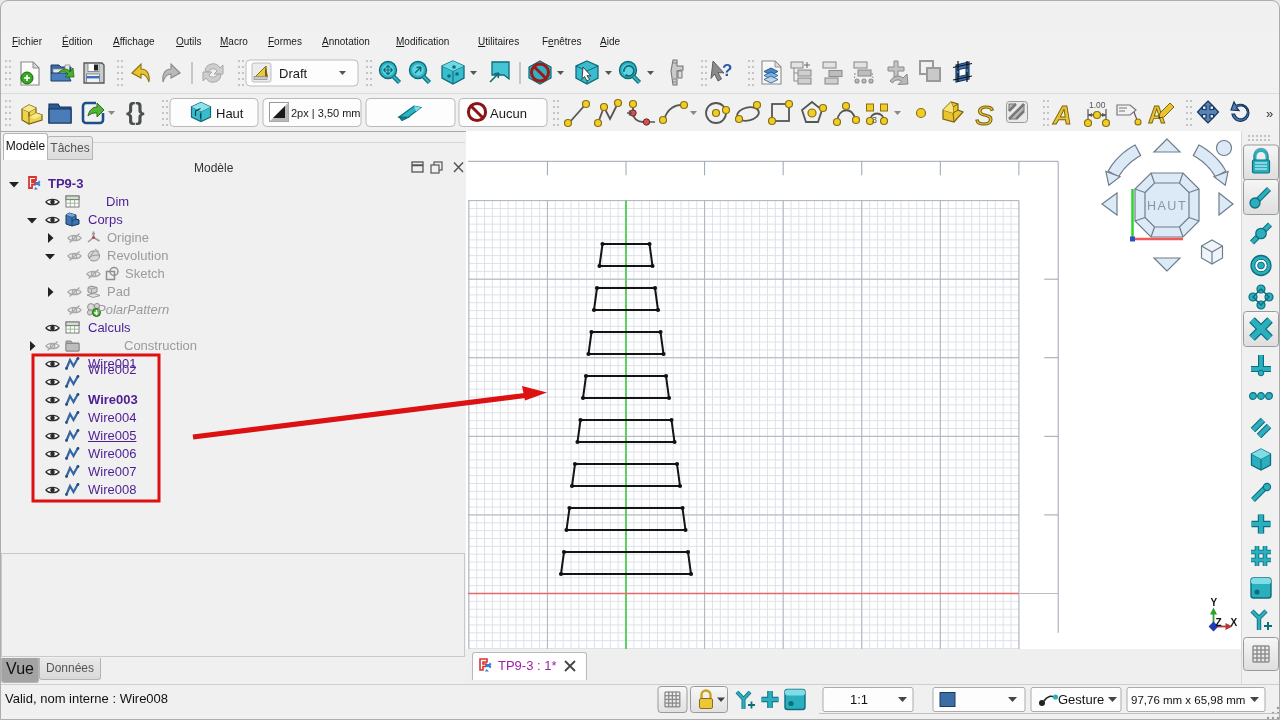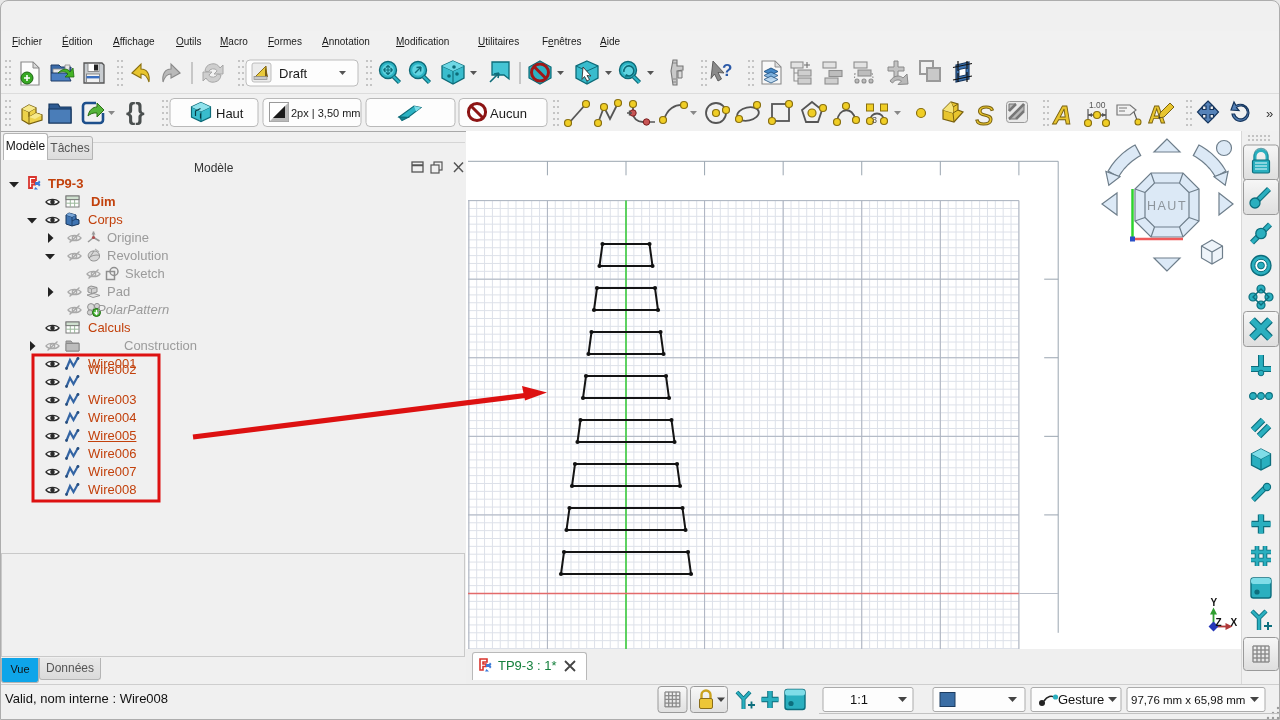--- a/index.html
+++ b/index.html
@@ -5,21 +5,21 @@
 html,body{margin:0;padding:0;width:1280px;height:720px;overflow:hidden;
 font-family:"Liberation Sans",sans-serif;background:#e8e8e8;}
 #win{position:absolute;left:0;top:0;width:1278px;height:718px;border:1px solid #adadad;
 border-radius:8px 8px 0 0;background:#f0f0f0;overflow:hidden;}
 .abs{position:absolute;}
 #titlebar{left:0;top:0;width:1278px;height:30px;background:#f4f4f4;}
 #title-text{left:31px;top:8px;font-size:13px;color:#1a1a1a;}
 #menubar{left:0;top:30px;width:1278px;height:24px;background:#f1f1f1;}
 .mi{position:absolute;top:5px;font-size:10px;color:#1a1a1a;}
 #dock{left:0;top:131px;width:465px;height:552px;background:#f0f0f0;}
-.treerow{position:absolute;font-size:13px;color:#c2410c;height:18px;line-height:18px;}
+.treerow{position:absolute;font-size:13px;color:#4c1d95;height:18px;line-height:18px;}
 .gray{color:#9b9b9b;}
 #statusbar{left:0;top:683px;width:1278px;height:35px;background:#f0f0f0;border-top:1px solid #cecece;}
 #mditabs{left:465px;top:648px;width:775px;height:35px;background:#efefef;}
 svg{position:absolute;overflow:visible;}
 svg text{font-family:"Liberation Sans",sans-serif;}
 </style>
 </head>
 <body>
 <div id="win">
   <div id="menubar" class="abs">
@@ -459,21 +459,21 @@
 <div class="treerow" style="left:47px;top:174px;font-weight:bold;">TP9-3</div>
 <svg class="abs" style="left:44px;top:195px" width="15" height="12" viewBox="0 0 15 12">
       <path d="M1 6 C3.5 2.5 11.5 2.5 14 6 C11.5 9.5 3.5 9.5 1 6 Z" fill="#fff" stroke="#2b2b2b" stroke-width="1.3"></path>
       <circle cx="7.5" cy="6" r="2.3" fill="#2b2b2b"></circle>
     </svg>
 <svg class="abs" style="left:64px;top:193px" width="15" height="15" viewBox="0 0 15 15">
       <rect x="1" y="2" width="13" height="11" fill="#fff" stroke="#7a7a7a"></rect>
       <path d="M1 5.6 h13 M1 9.2 h13 M5.3 2 v11 M9.6 2 v11" stroke="#9cb89c" stroke-width="1"></path>
       <rect x="1" y="2" width="13" height="3.6" fill="#cfe0cf" stroke="#7a7a7a"></rect>
     </svg>
-<div class="treerow" style="left:90px;top:192px;font-weight:bold;">Dim</div>
+<div class="treerow" style="left:105px;top:192px;">Dim</div>
 <svg class="abs" style="left:26px;top:216px" width="10" height="7">
       <polygon points="0,1 10,1 5,6.5" fill="#222"></polygon>
     </svg>
 <svg class="abs" style="left:44px;top:213px" width="15" height="12" viewBox="0 0 15 12">
       <path d="M1 6 C3.5 2.5 11.5 2.5 14 6 C11.5 9.5 3.5 9.5 1 6 Z" fill="#fff" stroke="#2b2b2b" stroke-width="1.3"></path>
       <circle cx="7.5" cy="6" r="2.3" fill="#2b2b2b"></circle>
     </svg>
 <svg class="abs" style="left:64px;top:211px" width="15" height="15" viewBox="0 0 15 15">
       <path d="M4 1 L11 3 L11 7 L14 8 L14 12 L7 14 L1 12 L1 3 Z" fill="#3f74b2" stroke="#17375e" stroke-width="1"></path>
       <path d="M1 3 L7 5 L7 14 M7 5 L11 3 M7 9 L11 7 L14 8" stroke="#17375e" stroke-width="0.8" fill="none"></path>
@@ -590,21 +590,21 @@
 <div class="treerow" style="left:87px;top:360px;">Wire002</div>
 <svg class="abs" style="left:44px;top:393px" width="15" height="12" viewBox="0 0 15 12">
       <path d="M1 6 C3.5 2.5 11.5 2.5 14 6 C11.5 9.5 3.5 9.5 1 6 Z" fill="#fff" stroke="#2b2b2b" stroke-width="1.3"></path>
       <circle cx="7.5" cy="6" r="2.3" fill="#2b2b2b"></circle>
     </svg>
 <svg class="abs" style="left:64px;top:391px" width="15" height="15" viewBox="0 0 15 15">
       <path d="M1.5 12.5 L5 4 L8.5 10 L13 2" fill="none" stroke="#3465a4" stroke-width="2.2"></path>
       <circle cx="1.5" cy="12.5" r="1.4" fill="#274e7e"></circle>
       <circle cx="13" cy="2.5" r="1.4" fill="#274e7e"></circle>
     </svg>
-<div class="treerow" style="left:87px;top:390px;">Wire003</div>
+<div class="treerow" style="left:87px;top:390px;font-weight:bold;">Wire003</div>
 <svg class="abs" style="left:44px;top:411px" width="15" height="12" viewBox="0 0 15 12">
       <path d="M1 6 C3.5 2.5 11.5 2.5 14 6 C11.5 9.5 3.5 9.5 1 6 Z" fill="#fff" stroke="#2b2b2b" stroke-width="1.3"></path>
       <circle cx="7.5" cy="6" r="2.3" fill="#2b2b2b"></circle>
     </svg>
 <svg class="abs" style="left:64px;top:409px" width="15" height="15" viewBox="0 0 15 15">
       <path d="M1.5 12.5 L5 4 L8.5 10 L13 2" fill="none" stroke="#3465a4" stroke-width="2.2"></path>
       <circle cx="1.5" cy="12.5" r="1.4" fill="#274e7e"></circle>
       <circle cx="13" cy="2.5" r="1.4" fill="#274e7e"></circle>
     </svg>
 <div class="treerow" style="left:87px;top:408px;">Wire004</div>
@@ -642,22 +642,22 @@
       <path d="M1 6 C3.5 2.5 11.5 2.5 14 6 C11.5 9.5 3.5 9.5 1 6 Z" fill="#fff" stroke="#2b2b2b" stroke-width="1.3"></path>
       <circle cx="7.5" cy="6" r="2.3" fill="#2b2b2b"></circle>
     </svg>
 <svg class="abs" style="left:64px;top:481px" width="15" height="15" viewBox="0 0 15 15">
       <path d="M1.5 12.5 L5 4 L8.5 10 L13 2" fill="none" stroke="#3465a4" stroke-width="2.2"></path>
       <circle cx="1.5" cy="12.5" r="1.4" fill="#274e7e"></circle>
       <circle cx="13" cy="2.5" r="1.4" fill="#274e7e"></circle>
     </svg>
 <div class="treerow" style="left:87px;top:480px;">Wire008</div>
 <div class="abs" style="left:0px;top:552px;width:462px;height:102px;border:1px solid #c9c9c9;background:#f0f0f0"></div>
-<div class="abs" style="left:0px;top:657px;width:36px;height:24px;background:#0ea5e9;border:1px solid #b4b4b4;
-border-radius:0 0 3px 3px;border-top:none;font-size:11px;color:#111;text-align:center;line-height:22px;z-index:3">Vue</div>
+<div class="abs" style="left:0px;top:657px;width:36px;height:24px;background:#a3a3a3;border:1px solid #b4b4b4;
+border-radius:0 0 3px 3px;border-top:none;font-size:16px;color:#111;text-align:center;line-height:22px;z-index:3">Vue</div>
 <div class="abs" style="left:38px;top:657px;width:60px;height:21px;background:linear-gradient(#e9e9e9,#dadada);
 border:1px solid #b4b4b4;border-radius:0 0 3px 3px;border-top:none;font-size:12px;color:#555;text-align:center;line-height:20px;z-index:2">Données</div>
   <svg class="abs" style="left:465px;top:130px" width="775" height="518" viewBox="0 0 775 518">
       <rect width="775" height="518" fill="#ffffff"></rect>
       <path d="M2.84 69.6 V518 M10.70 69.6 V518 M18.56 69.6 V518 M26.41 69.6 V518 M34.27 69.6 V518 M42.13 69.6 V518 M49.99 69.6 V518 M57.85 69.6 V518 M65.70 69.6 V518 M73.56 69.6 V518 M81.42 69.6 V518 M89.28 69.6 V518 M97.14 69.6 V518 M104.99 69.6 V518 M112.85 69.6 V518 M120.71 69.6 V518 M128.57 69.6 V518 M136.43 69.6 V518 M144.28 69.6 V518 M152.14 69.6 V518 M160.00 69.6 V518 M167.86 69.6 V518 M175.72 69.6 V518 M183.57 69.6 V518 M191.43 69.6 V518 M199.29 69.6 V518 M207.15 69.6 V518 M215.01 69.6 V518 M222.86 69.6 V518 M230.72 69.6 V518 M238.58 69.6 V518 M246.44 69.6 V518 M254.30 69.6 V518 M262.15 69.6 V518 M270.01 69.6 V518 M277.87 69.6 V518 M285.73 69.6 V518 M293.59 69.6 V518 M301.44 69.6 V518 M309.30 69.6 V518 M317.16 69.6 V518 M325.02 69.6 V518 M332.88 69.6 V518 M340.73 69.6 V518 M348.59 69.6 V518 M356.45 69.6 V518 M364.31 69.6 V518 M372.17 69.6 V518 M380.02 69.6 V518 M387.88 69.6 V518 M395.74 69.6 V518 M403.60 69.6 V518 M411.46 69.6 V518 M419.31 69.6 V518 M427.17 69.6 V518 M435.03 69.6 V518 M442.89 69.6 V518 M450.75 69.6 V518 M458.60 69.6 V518 M466.46 69.6 V518 M474.32 69.6 V518 M482.18 69.6 V518 M490.04 69.6 V518 M497.89 69.6 V518 M505.75 69.6 V518 M513.61 69.6 V518 M521.47 69.6 V518 M529.33 69.6 V518 M537.18 69.6 V518 M545.04 69.6 V518 M552.90 69.6 V518 M2 69.60 H552.90 M2 77.46 H552.90 M2 85.32 H552.90 M2 93.17 H552.90 M2 101.03 H552.90 M2 108.89 H552.90 M2 116.75 H552.90 M2 124.61 H552.90 M2 132.46 H552.90 M2 140.32 H552.90 M2 148.18 H552.90 M2 156.04 H552.90 M2 163.90 H552.90 M2 171.75 H552.90 M2 179.61 H552.90 M2 187.47 H552.90 M2 195.33 H552.90 M2 203.19 H552.90 M2 211.04 H552.90 M2 218.90 H552.90 M2 226.76 H552.90 M2 234.62 H552.90 M2 242.48 H552.90 M2 250.33 H552.90 M2 258.19 H552.90 M2 266.05 H552.90 M2 273.91 H552.90 M2 281.77 H552.90 M2 289.62 H552.90 M2 297.48 H552.90 M2 305.34 H552.90 M2 313.20 H552.90 M2 321.06 H552.90 M2 328.91 H552.90 M2 336.77 H552.90 M2 344.63 H552.90 M2 352.49 H552.90 M2 360.35 H552.90 M2 368.20 H552.90 M2 376.06 H552.90 M2 383.92 H552.90 M2 391.78 H552.90 M2 399.64 H552.90 M2 407.49 H552.90 M2 415.35 H552.90 M2 423.21 H552.90 M2 431.07 H552.90 M2 438.93 H552.90 M2 446.78 H552.90 M2 454.64 H552.90 M2 462.50 H552.90 M2 470.36 H552.90 M2 478.22 H552.90 M2 486.07 H552.90 M2 493.93 H552.90 M2 501.79 H552.90 M2 509.65 H552.90 M2 517.51 H552.90" stroke="#dde1e9" stroke-width="1" fill="none"></path>
       <path d="M2.84 69.6 V518 M81.42 69.6 V518 M160.00 69.6 V518 M238.58 69.6 V518 M317.16 69.6 V518 M395.74 69.6 V518 M474.32 69.6 V518 M552.90 69.6 V518 M2 69.60 H552.90 M2 148.18 H552.90 M2 226.76 H552.90 M2 305.34 H552.90 M2 383.92 H552.90 M2 462.50 H552.90" stroke="#adb4c0" stroke-width="1" fill="none"></path>
       <path d="M2 30.3 H592.2 M592.2 30.3 V501.8 M81.42 30.3 v14 M160.00 30.3 v14 M238.58 30.3 v14 M317.16 30.3 v14 M395.74 30.3 v14 M474.32 30.3 v14 M552.90 30.3 v14 M592.2 148.18 h-14 M592.2 226.76 h-14 M592.2 305.34 h-14 M592.2 383.92 h-14 M592.2 462.50 h-14" stroke="#9aa5b0" stroke-width="1" fill="none"></path>
       <path d="M160.0 69.6 V518" stroke="#41d141" stroke-width="1.6"></path>
       <path d="M2 462.5 H552.90" stroke="#e36a6a" stroke-width="1.6"></path>
       <path d="M552.9 462.5 H592.2" stroke="#b9bfc9" stroke-width="1.2"></path>
@@ -834,21 +834,21 @@
       </g>
     </svg>
   <div id="mditabs" class="abs"></div>
 <div id="statusbar" class="abs"></div>
 <div class="abs" style="left:471px;top:651px;width:113px;height:27px;background:#fff;
 border:1px solid #b9b9b9;border-bottom:none;border-radius:3px 3px 0 0;z-index:2"></div>
 <svg class="abs" style="left:477px;top:657px;z-index:3" width="15" height="15" viewBox="0 0 15 15">
 <path d="M2 1 h7 v3 h-4 v2 h3 v2.5 h-3 v3.5 h-3 z" fill="#fff" stroke="#d9352e" stroke-width="1.6"></path>
 <path d="M8 6 h3 l1-1.5 1.5 1.5 -1 1.5 1 1.5 -1.5 1.5 -1-1.5 h-3 z M8.5 11 l2.5 2.5 h-4 z" fill="#3c7bd9"></path>
 </svg>
-<div class="abs" style="left:497px;top:657px;font-size:13px;color:#15803d;z-index:3">TP9-3 : 1*</div>
+<div class="abs" style="left:497px;top:657px;font-size:13px;color:#a21caf;z-index:3">TP9-3 : 1*</div>
 <svg class="abs" style="left:562px;top:658px;z-index:3" width="14" height="14" viewBox="0 0 14 14">
 <path d="M2 2 L12 12 M12 2 L2 12" stroke="#444" stroke-width="1.8"></path>
     </svg>
 <div class="abs" style="left:4px;top:690px;font-size:13px;color:#101010">Valid, nom interne : Wire008</div>
 <svg class="abs" style="left:650px;top:683px" width="628" height="35" viewBox="0 0 628 35">
       <defs>
         <linearGradient id="bg2" x1="0" y1="0" x2="0" y2="1">
           <stop offset="0" stop-color="#f8f8f8"></stop>
           <stop offset="1" stop-color="#e0e0e0"></stop>
         </linearGradient>

